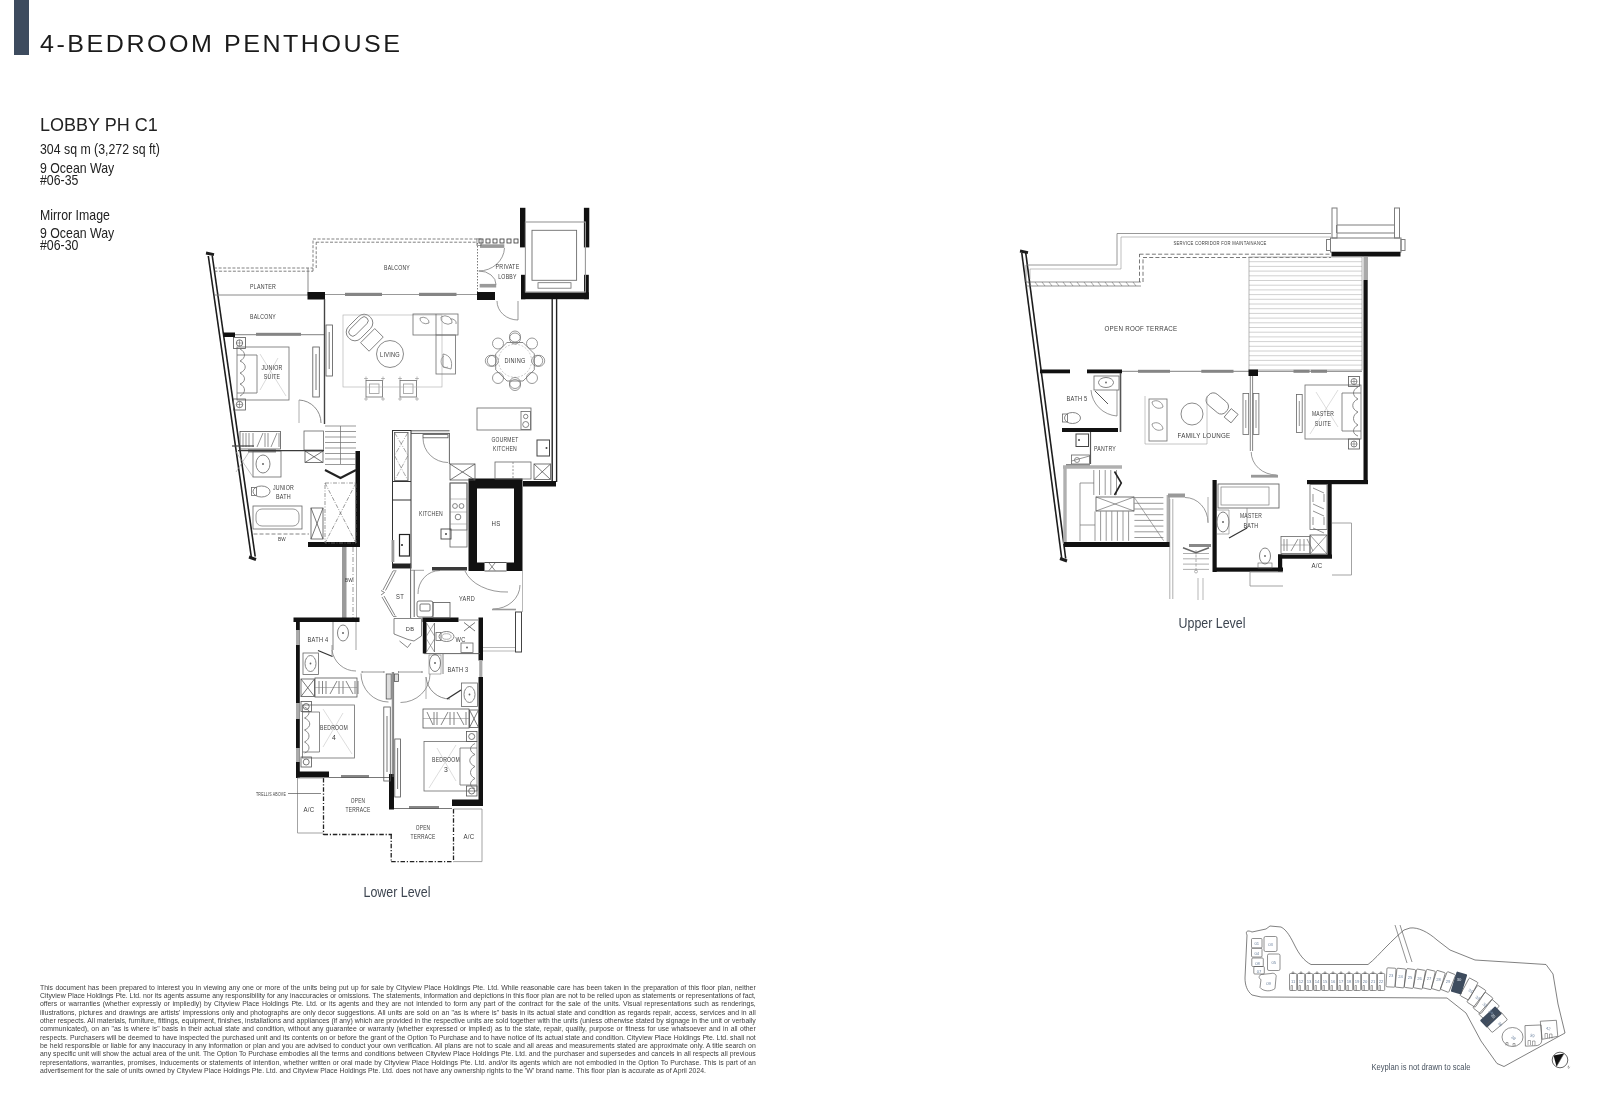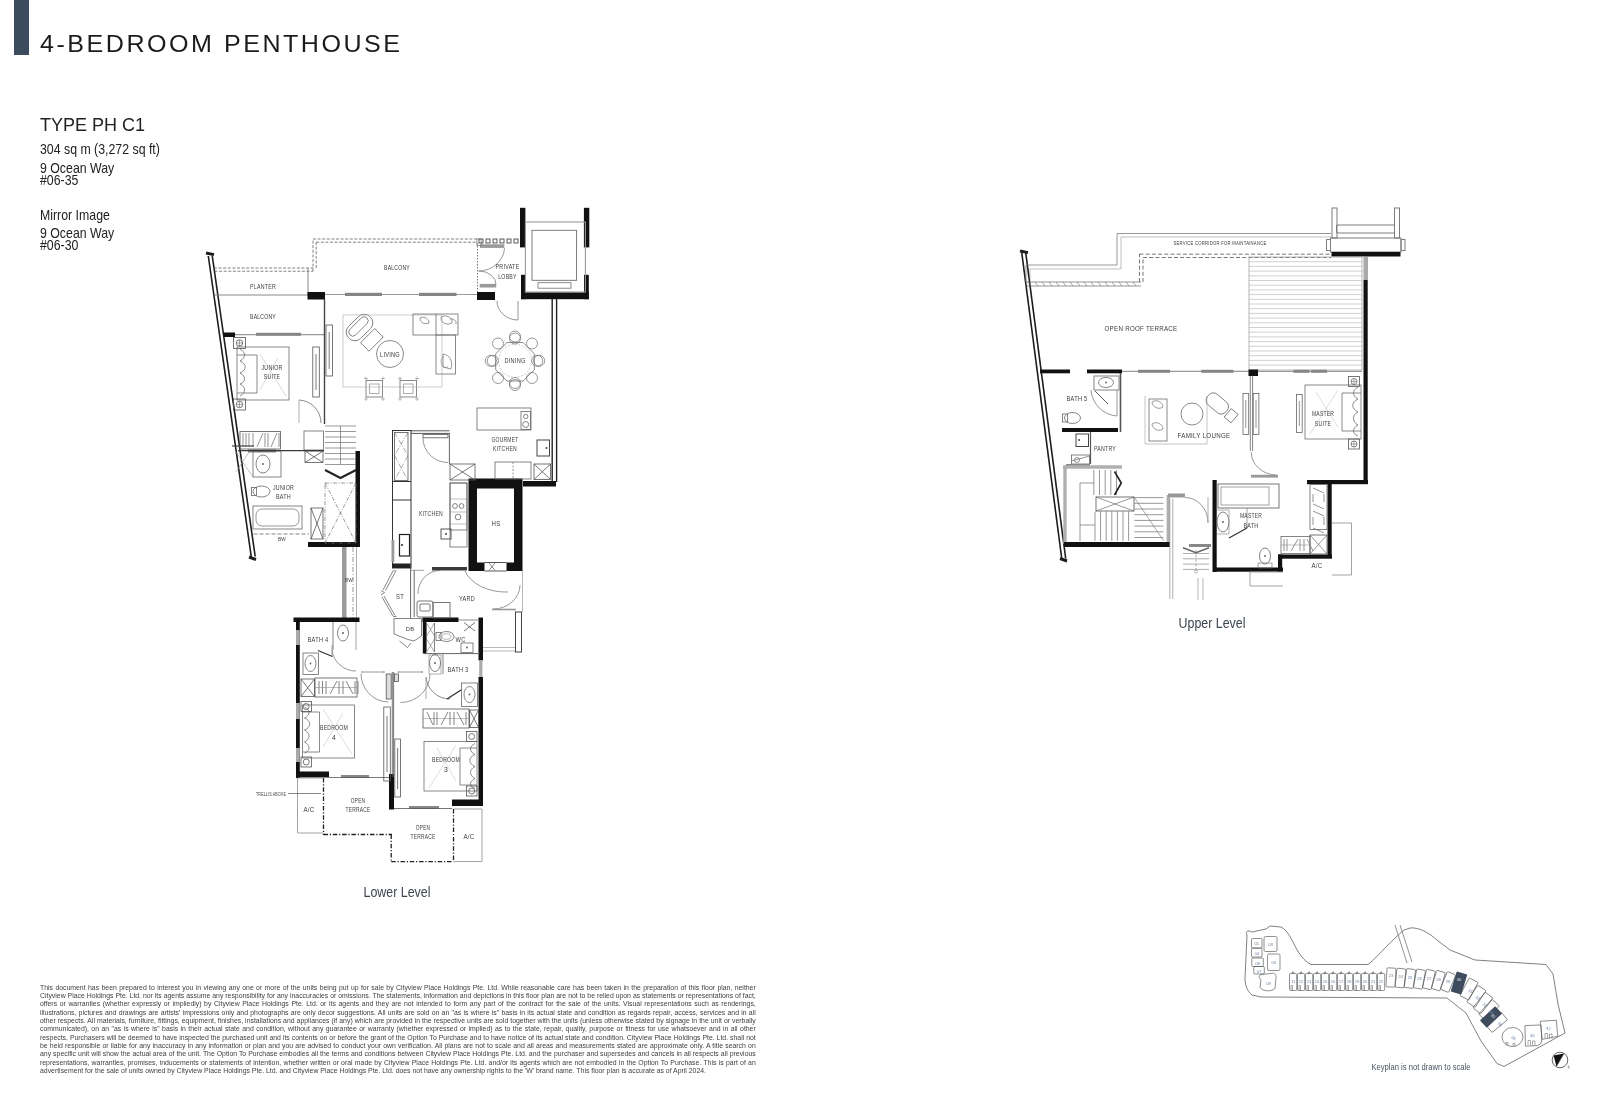--- a/index.html
+++ b/index.html
@@ -9,21 +9,21 @@
 .type{position:absolute;left:40px;top:115px;font-size:18px;color:#222;}
 .txt{position:absolute;left:40px;font-size:14.5px;color:#222;transform:scaleX(0.85);transform-origin:0 50%;white-space:nowrap;}
 .txt2{position:absolute;left:40px;font-size:14.5px;color:#222;line-height:12.4px;transform:scaleX(0.85);transform-origin:0 0;}
 .disc{position:absolute;left:40px;top:983.5px;width:790px;font-size:7.6px;line-height:8.34px;color:#404040;text-align:justify;transform:scaleX(0.906);transform-origin:0 0;}
 svg{position:absolute;left:0;top:0;}
 </style>
 </head>
 <body>
 <div class="bar"></div>
 <h1>4-BEDROOM PENTHOUSE</h1>
-<div class="type">TYPE PH C1</div>
+<div class="type">LOBBY PH C1</div>
 <div class="txt" style="top:141px;">304 sq m (3,272 sq ft)</div>
 <div class="txt2" style="top:162px;">9 Ocean Way<br>#06-35</div>
 <div class="txt" style="top:207px;">Mirror Image</div>
 <div class="txt2" style="top:227px;">9 Ocean Way<br>#06-30</div>
 <div class="disc">This document has been prepared to interest you in viewing any one or more of the units being put up for sale by Cityview Place Holdings Pte. Ltd. While reasonable care has been taken in the preparation of this floor plan, neither Cityview Place Holdings Pte. Ltd. nor its agents assume any responsibility for any inaccuracies or omissions. The statements, information and depictions in this floor plan are not to be relied upon as statements or representations of fact, offers or warranties (whether expressly or impliedly) by Cityview Place Holdings Pte. Ltd. or its agents and they are not intended to form any part of the contract for the sale of the units. Visual representations such as renderings, illustrations, pictures and drawings are artists' impressions only and photographs are only decor suggestions. All units are sold on an "as is where is" basis in its actual state and condition as regards repair, access, services and in all other respects. All materials, furniture, fittings, equipment, finishes, installations and appliances (if any) which are provided in the respective units are sold together with the units (unless otherwise stated by signage in the unit or verbally communicated), on an "as is where is" basis in their actual state and condition, without any guarantee or warranty (whether expressed or implied) as to the state, repair, quality, purpose or fitness for use whatsoever and in all other respects. Purchasers will be deemed to have inspected the purchased unit and its contents on or before the grant of the Option To Purchase and to have notice of its actual state and condition. Cityview Place Holdings Pte. Ltd. shall not be held responsible or liable for any inaccuracy in any information or plan and you are advised to conduct your own verification. All plans are not to scale and all areas and measurements stated are approximate only. A title search on any specific unit will show the actual area of the unit. The Option To Purchase embodies all the terms and conditions between Cityview Place Holdings Pte. Ltd. and the purchaser and supersedes and cancels in all respects all previous representations, warranties, promises, inducements or statements of intention, whether written or oral made by Cityview Place Holdings Pte. Ltd. and/or its agents which are not embodied in the Option To Purchase. This is part of an advertisement for the sale of units owned by Cityview Place Holdings Pte. Ltd. and Cityview Place Holdings Pte. Ltd. does not have any ownership rights to the 'W' brand name. This floor plan is accurate as of April 2024.</div>
 <svg width="1600" height="1109" viewBox="0 0 1600 1109" fill="none">
 <g id="lower" stroke="#1d1d1d" stroke-width="1" fill="none">
 
 <g stroke-width="1.6">
 <line x1="208.3" y1="256" x2="251.3" y2="557"></line>

